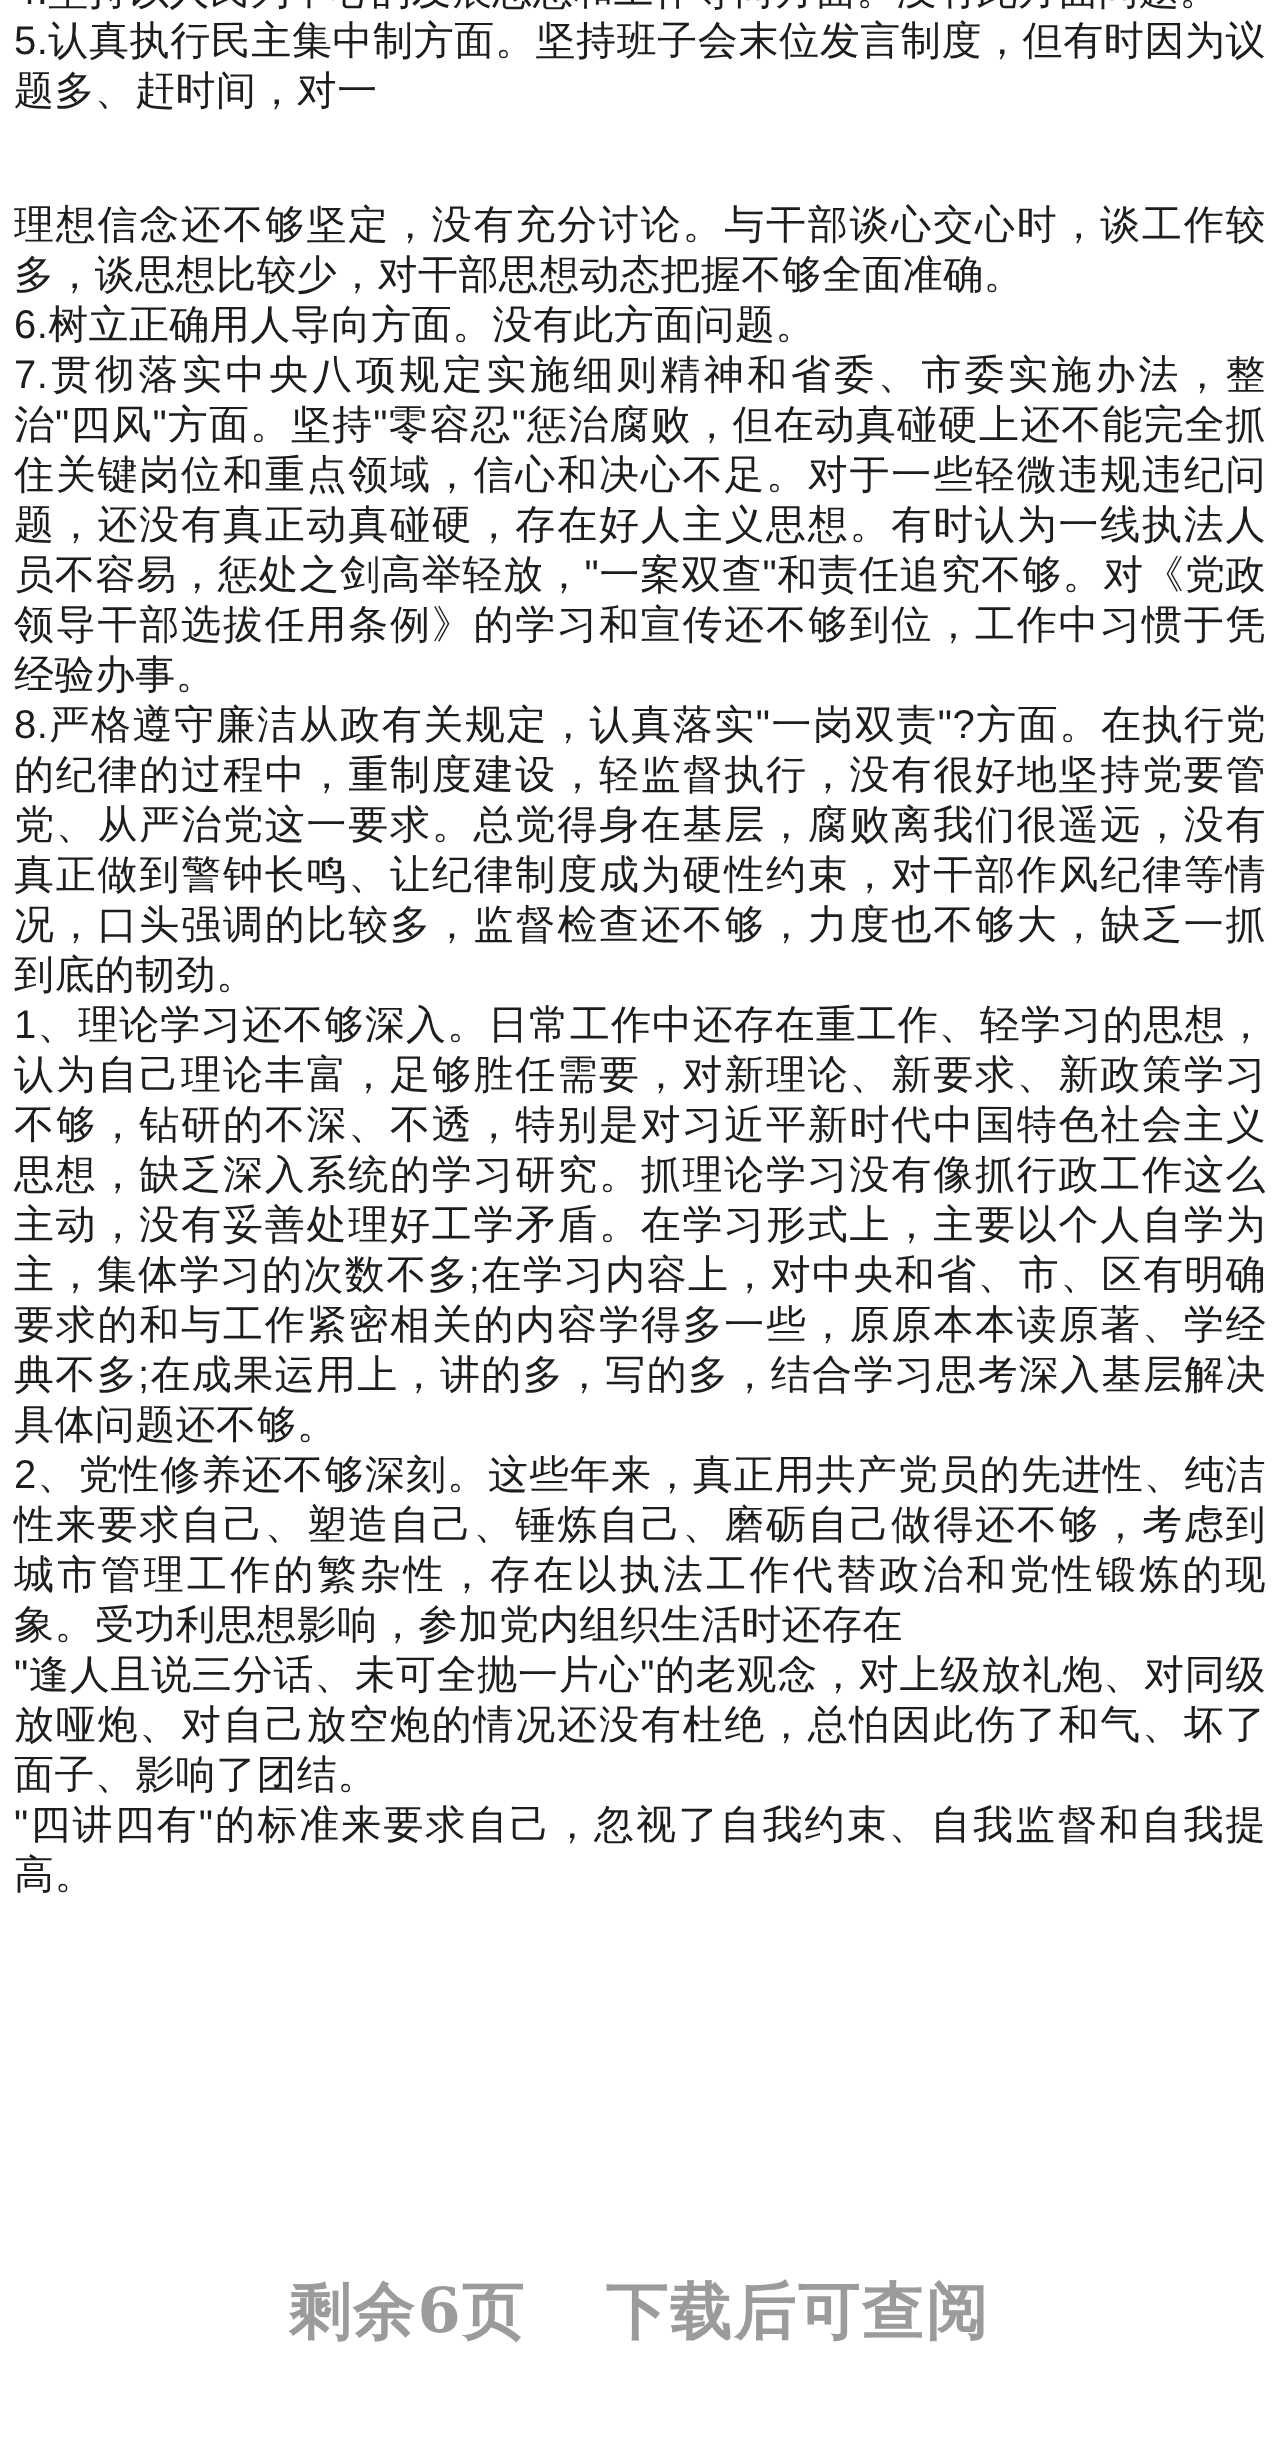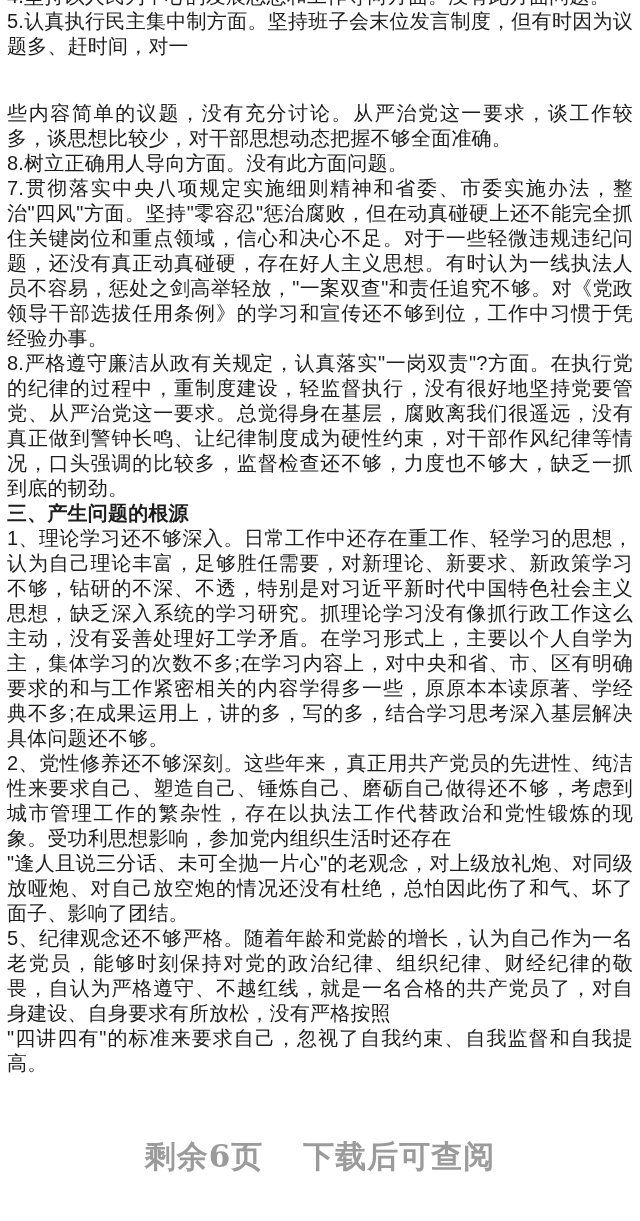--- a/index.html
+++ b/index.html
@@ -66,39 +66,37 @@
 <div class="doc">
 
   <div class="clip-wrap">
     <p class="p">4.坚持以人民为中心的发展思想和工作导向方面。没有此方面问题。</p>
   </div>
 
   <p class="p">5.认真执行民主集中制方面。坚持班子会末位发言制度，但有时因为议题多、赶时间，对一</p>
 
   <div class="gap"></div>
 
-  <p class="p">些内容简单的议题，没有充分讨论。从严治党这一要求，谈工作较多，谈思想比较少，对干部思想动态把握不够全面准确。</p>
+  <p class="p">理想信念还不够坚定，没有充分讨论。与干部谈心交心时，谈工作较多，谈思想比较少，对干部思想动态把握不够全面准确。</p>
 
-  <p class="p">8.树立正确用人导向方面。没有此方面问题。</p>
+  <p class="p">6.树立正确用人导向方面。没有此方面问题。</p>
 
   <p class="p">7.贯彻落实中央八项规定实施细则精神和省委、市委实施办法，整治"四风"方面。坚持"零容忍"惩治腐败，但在动真碰硬上还不能完全抓住关键岗位和重点领域，信心和决心不足。对于一些轻微违规违纪问题，还没有真正动真碰硬，存在好人主义思想。有时认为一线执法人员不容易，惩处之剑高举轻放，"一案双查"和责任追究不够。对《党政领导干部选拔任用条例》的学习和宣传还不够到位，工作中习惯于凭经验办事。</p>
 
   <p class="p">8.严格遵守廉洁从政有关规定，认真落实"一岗双责"?方面。在执行党的纪律的过程中，重制度建设，轻监督执行，没有很好地坚持党要管党、从严治党这一要求。总觉得身在基层，腐败离我们很遥远，没有真正做到警钟长鸣、让纪律制度成为硬性约束，对干部作风纪律等情况，口头强调的比较多，监督检查还不够，力度也不够大，缺乏一抓到底的韧劲。</p>
 
-  <p class="p h">三、产生问题的根源</p>
 
   <p class="p">1、理论学习还不够深入。日常工作中还存在重工作、轻学习的思想，认为自己理论丰富，足够胜任需要，对新理论、新要求、新政策学习不够，钻研的不深、不透，特别是对习近平新时代中国特色社会主义思想，缺乏深入系统的学习研究。抓理论学习没有像抓行政工作这么主动，没有妥善处理好工学矛盾。在学习形式上，主要以个人自学为主，集体学习的次数不多;在学习内容上，对中央和省、市、区有明确要求的和与工作紧密相关的内容学得多一些，原原本本读原著、学经典不多;在成果运用上，讲的多，写的多，结合学习思考深入基层解决具体问题还不够。</p>
 
 
   <p class="p">2、党性修养还不够深刻。这些年来，真正用共产党员的先进性、纯洁性来要求自己、塑造自己、锤炼自己、磨砺自己做得还不够，考虑到城市管理工作的繁杂性，存在以执法工作代替政治和党性锻炼的现象。受功利思想影响，参加党内组织生活时还存在</p>
 
   <p class="p">"逢人且说三分话、未可全抛一片心"的老观念，对上级放礼炮、对同级放哑炮、对自己放空炮的情况还没有杜绝，总怕因此伤了和气、坏了面子、影响了团结。</p>
 
 
-  <p class="p">5、纪律观念还不够严格。随着年龄和党龄的增长，认为自己作为一名老党员，能够时刻保持对党的政治纪律、组织纪律、财经纪律的敬畏，自认为严格遵守、不越红线，就是一名合格的共产党员了，对自身建设、自身要求有所放松，没有严格按照</p>
 
   <p class="p">"四讲四有"的标准来要求自己，忽视了自我约束、自我监督和自我提高。</p>
 
 </div>
 
 <div class="footer">
   <span>剩余6页</span><span class="spacer"></span><span>下载后可查阅</span>
 </div>
 
 </body></html>

